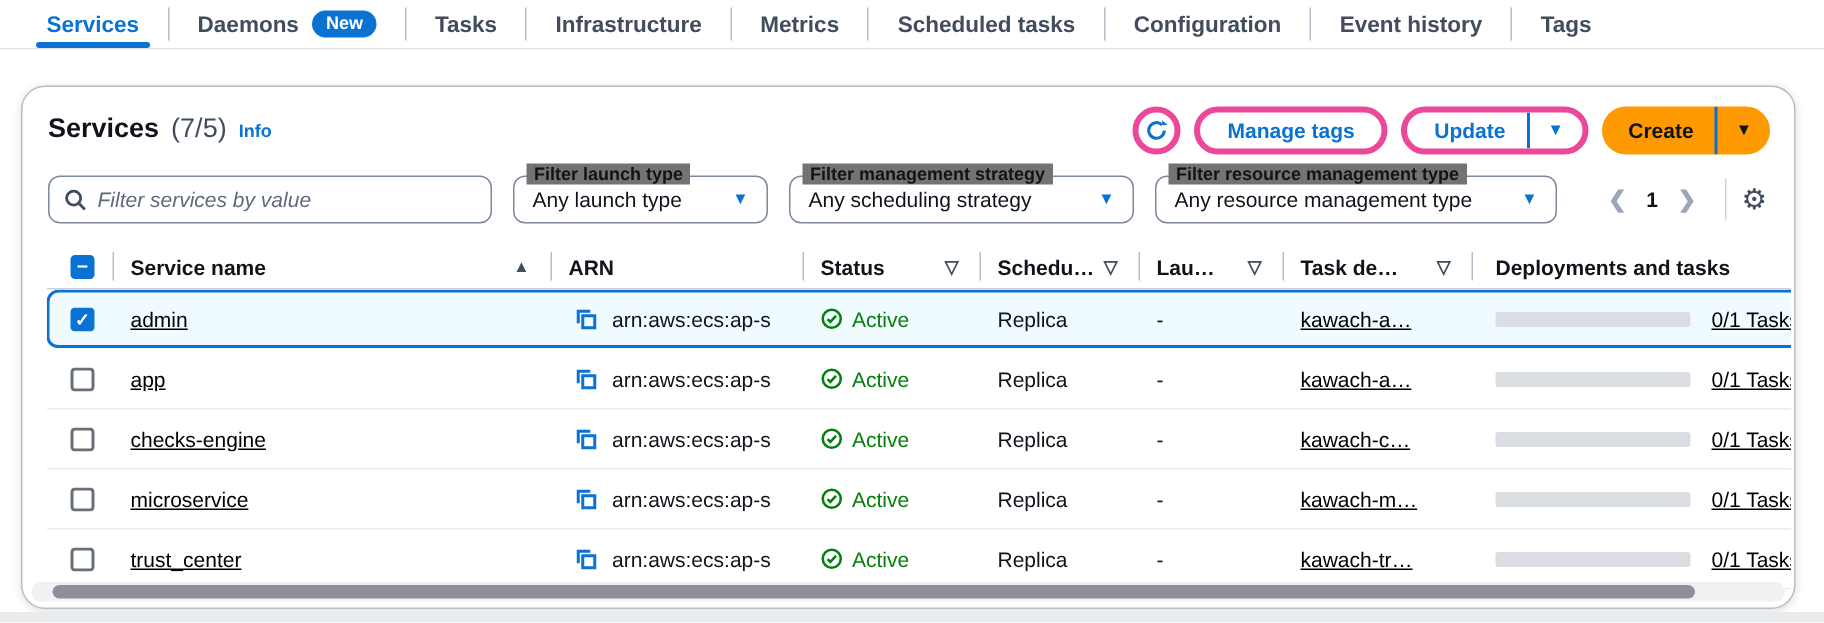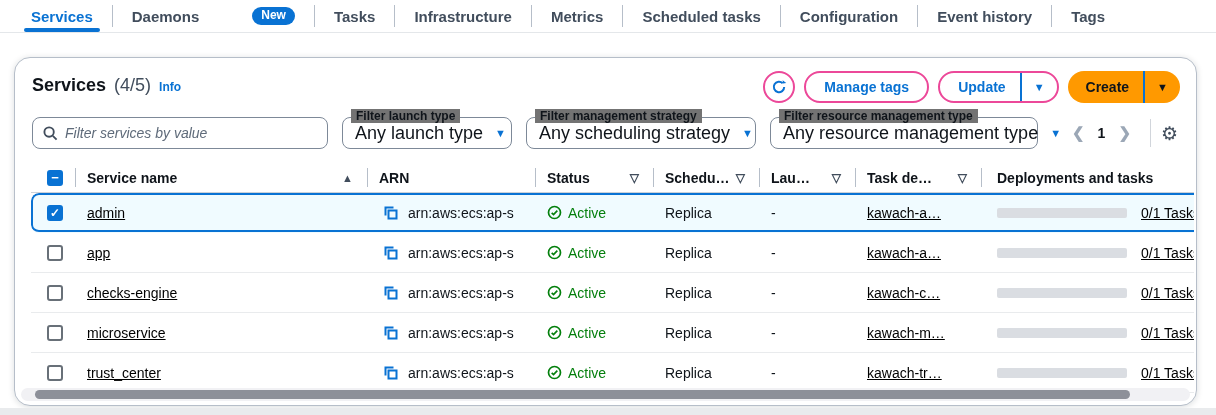--- a/index.html
+++ b/index.html
@@ -7,37 +7,37 @@
   body {
     font-family: "Liberation Sans", sans-serif;
     background:#ffffff; color:#0f141a; position:relative;
   }
   
   .tabbar { display:flex; align-items:center; height:33px; border-bottom:1px solid #e4e7ea; padding-left:12px; background:#fff; }
   .tab { display:flex; align-items:center; gap:9px; font-weight:700; font-size:15px; color:#414d5c; padding:0 19px; height:100%; position:relative; cursor:pointer; white-space:nowrap; }
   .tab.active { color:#0972d3; }
   .tab.active::after { content:''; position:absolute; left:12px; right:12px; bottom:0; height:4px; background:#0972d3; border-radius:2px; }
   .tab-divider { width:1px; height:22px; background:#b6bec9; }
-  .badge-new { background:#0972d3; color:#fff; font-size:12px; font-weight:700; padding:2px 9px 3px; border-radius:10px; line-height:1.1;margin-left:44px; }
+  .badge-new { background:#0972d3; color:#fff; font-size:12px; font-weight:700; padding:2px 9px 3px; border-radius:10px; line-height:1.1; }
 
   
   .panel { position:absolute; left:14px; top:57px; width:1183px; height:349px; background:#fff;
     border:1px solid #b6bec9; border-radius:16px; box-shadow:0 1px 6px rgba(0,28,36,.15); overflow:hidden; }
   .page-bottom { position:absolute; left:0; right:0; bottom:0; height:7px; background:#e9ebed; }
 
   .panel-header { display:flex; justify-content:space-between; align-items:flex-start; padding:13px 16px 2px 17px; }
   .title-wrap { display:flex; align-items:baseline; gap:8px; padding-top:4px; }
   .panel-title { font-size:18px; font-weight:800; color:#0f141a; }
   .panel-count { font-size:18px; font-weight:400; color:#414d5c; }
   .info-link { font-size:12px; font-weight:700; color:#0972d3; cursor:pointer; }
   .header-right { display:flex; align-items:center; gap:9px; }
   .updated { text-align:right; font-size:12.5px; color:#5f6b7a; line-height:1.4; margin-right:4px; white-space:nowrap; }
   .updated .val { color:#414d5c; }
 
-  .btn { height:32px; border-radius:17px; border:2px solid #ec4899; background:#fff; color:#0972d3;
+  .btn { height:32px; border-radius:17px; border:4px solid #ec4899; background:#fff; color:#0972d3;
     font-weight:700; font-size:14px; padding:0 18px; display:flex; align-items:center; cursor:pointer;
     font-family:"Liberation Sans",sans-serif; white-space:nowrap; }
   .icon-btn { width:32px; height:32px; padding:0; justify-content:center; border-radius:50%; }
   .btn.split { padding:0; overflow:hidden; }
   .btn.split .main-seg { padding:0 14px 0 18px; display:flex; align-items:center; height:100%; }
   .btn.split .caret-seg { border-left:2px solid #0972d3; padding:0 12px; display:flex; align-items:center; height:100%; cursor:pointer; }
   .caret-down { font-size:11px; color:#0972d3; }
   .btn-create { background:#ff9900; border:none; color:#0f141a; height:32px; }
   .btn-create .main-seg { padding:0 16px 0 20px; }
   .btn-create .caret-seg { border-left:1px solid rgba(0,0,0,.28); }
@@ -47,21 +47,21 @@
   .filter-row { display:flex; align-items:center; padding:12px 18px 0 17px; gap:14px; }
   .search-box { position:relative; width:296px; height:32px; border:1px solid #7d8998; border-radius:8px;
     display:flex; align-items:center; padding:0 10px; gap:7px; background:#fff; }
   .search-box input { border:none; outline:none; font-style:italic; font-size:14px; width:100%;
     font-family:"Liberation Sans",sans-serif; background:transparent; color:#0f141a; }
   .search-box input::placeholder { color:#5f6b7a; font-style:italic; }
   .select { position:relative; height:32px; border:1.5px solid #7d8998; border-radius:8px; display:flex;
     align-items:center; justify-content:space-between; padding:0 12px; gap:12px; background:#fff; cursor:pointer; }
   .select .flabel { position:absolute; top:-9px; left:8px; background:#737373; padding:0 5px; font-size:12px;
     font-weight:700; color:#0f141a; white-space:nowrap; }
-  .select .fvalue { font-size:18px; color:#0f141a; white-space:nowrap; }
+  .select .fvalue { font-size:14px; color:#0f141a; white-space:nowrap; }
   .w-launch { width:170px; } .w-sched { width:230px; } .w-res { width:268px; }
 
   .pagination { display:flex; align-items:center; margin-left:auto; font-size:14px; }
   .page-arrow { color:#9ba7b6; font-size:15px; font-weight:700; padding:0 9px; cursor:default; }
   .page-num { font-weight:700; color:#0f141a; padding:0 4px; cursor:pointer; }
   .pag-div { width:1px; height:28px; background:#d1d5db; margin:0 10px; }
   .gear-icon { font-size:19px; color:#414d5c; cursor:pointer; line-height:1; }
 
   
   .table-wrap { margin:14px 0 0 16px; overflow:hidden; position:relative; width:1163px; }
@@ -135,21 +135,21 @@
   <div class="tab">
       <span>Tags</span>
     </div>
 </div>
 
 <div class="panel">
 
   <div class="panel-header">
     <div class="title-wrap">
       <span class="panel-title">Services</span>
-      <span class="panel-count">(4/5)</span>
+      <span class="panel-count">(7/5)</span>
       <span class="info-link">Info</span>
     </div>
     <div class="header-right">
       <button class="btn icon-btn">
         <svg class="icon-svg" width="16" height="16" viewBox="0 0 16 16">
           <path d="M13.2 8a5.2 5.2 0 1 1-1.5-3.7" fill="none" stroke="#0972d3" stroke-width="2"></path>
           <path d="M11.6 1.2 12 4.5l3.3-.4z" fill="#0972d3"></path>
         </svg>
       </button>
       <button class="btn">

